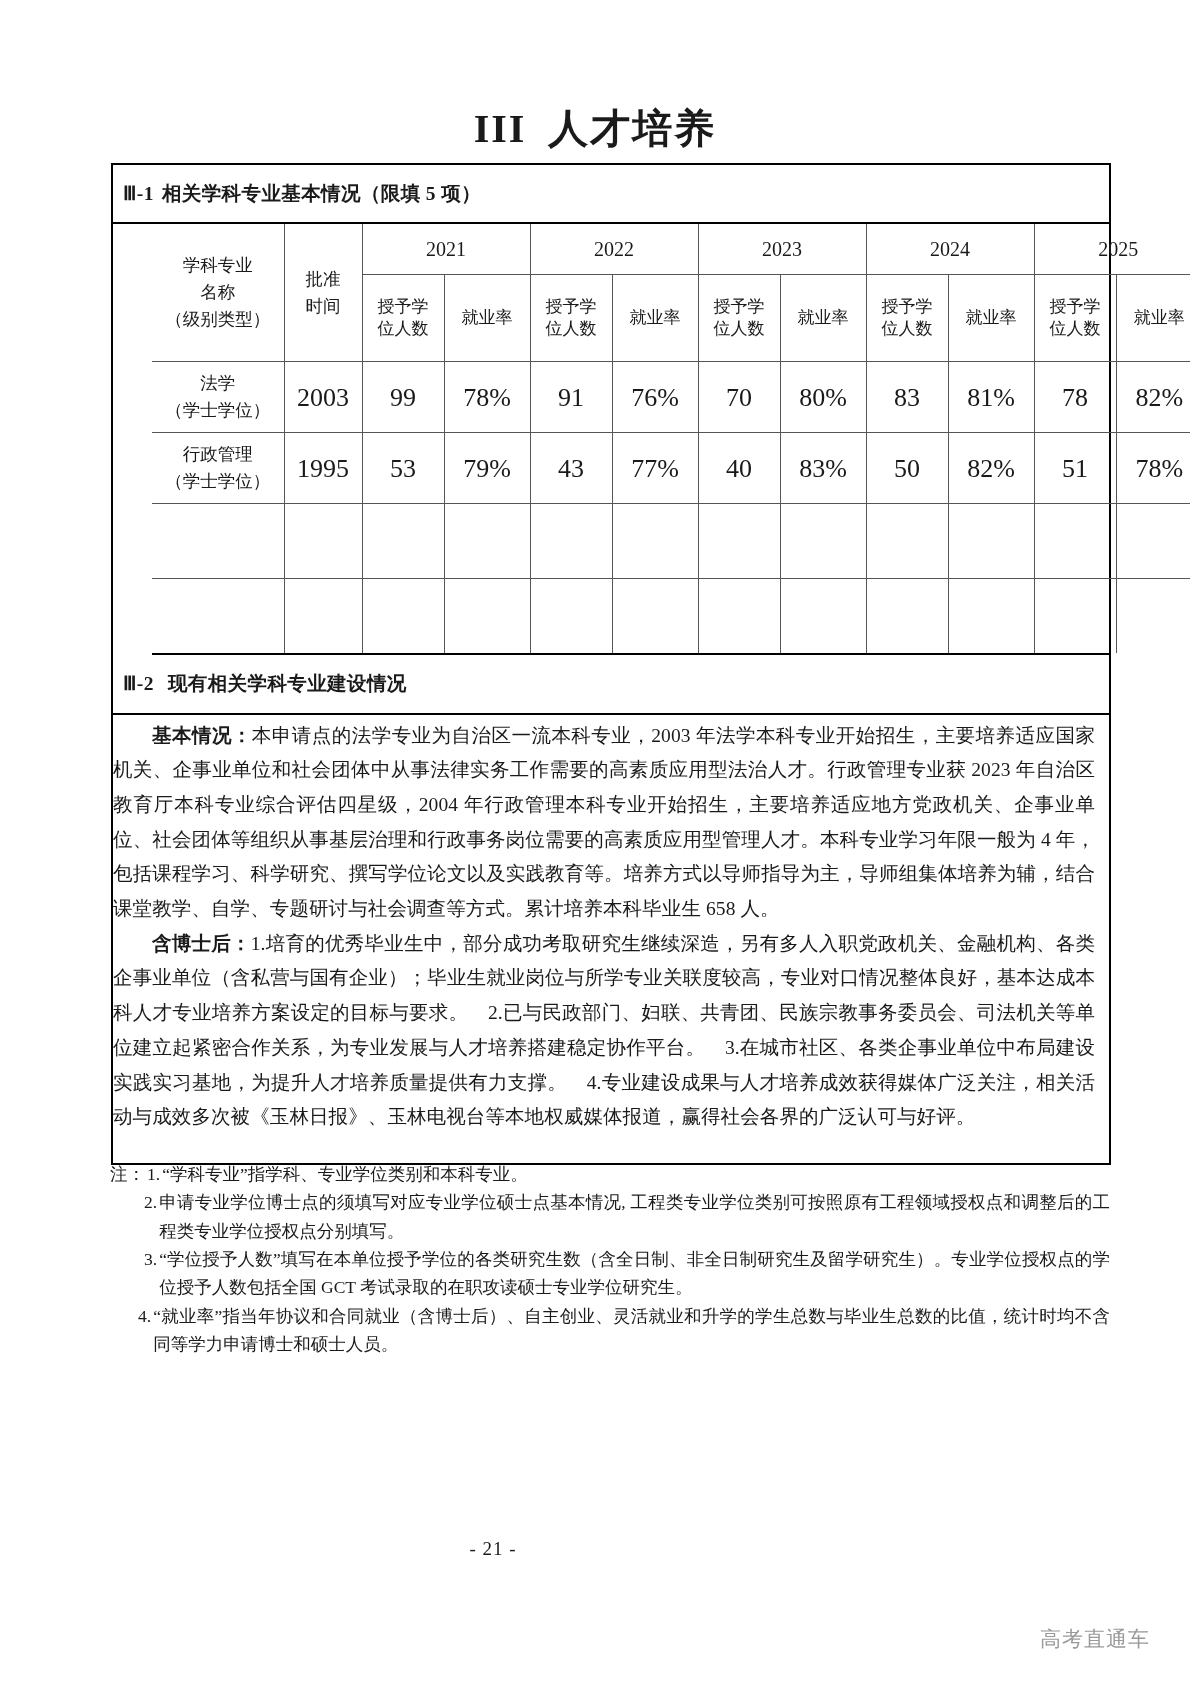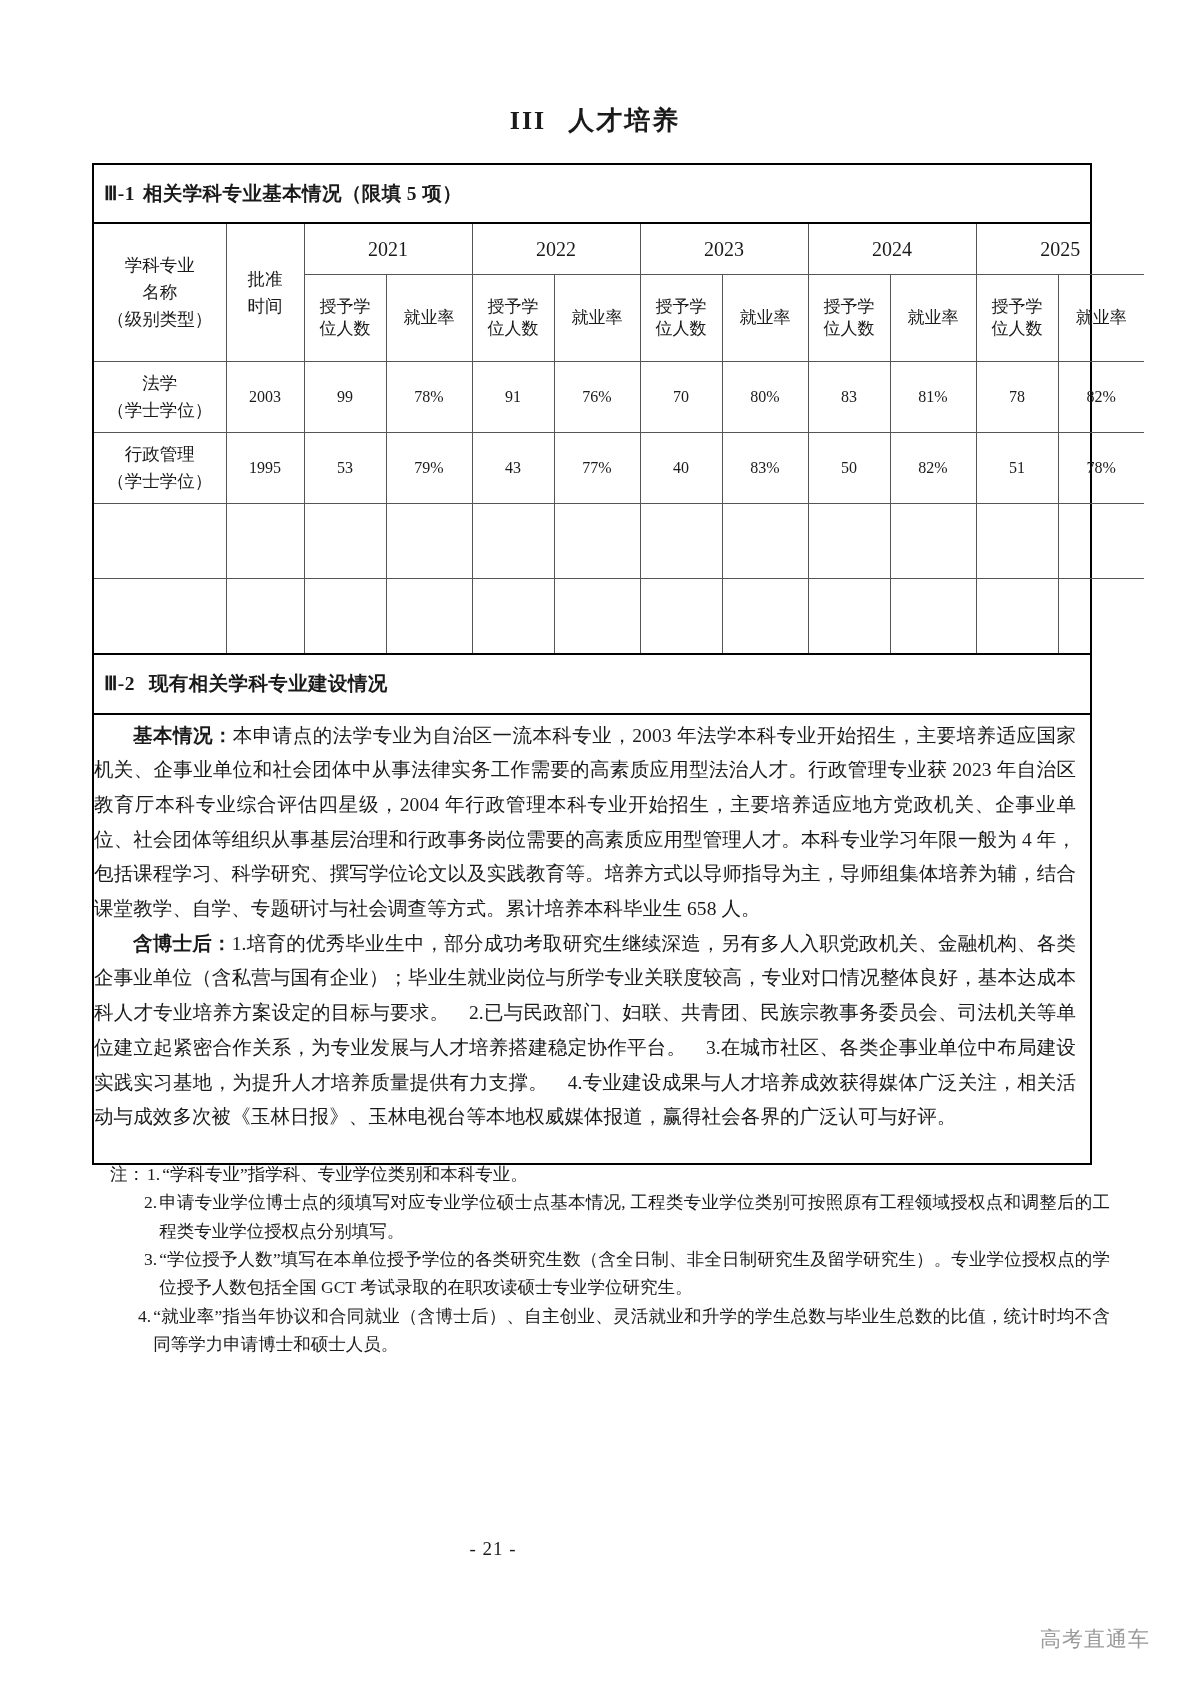--- a/index.html
+++ b/index.html
@@ -20,37 +20,37 @@
     position: relative;
     width: 1190px;
     height: 1683px;
     box-sizing: border-box;
     padding: 0;
   }
 
   
   .doc-title {
     text-align: center;
-    font-size: 26px;
+    font-size: 40px;
     font-weight: bold;
     letter-spacing: 2px;
     margin: 0;
     padding-top: 105px;
     padding-bottom: 0;
     line-height: 1.2;
   }
   .doc-title .numeral {
     font-family: "Liberation Serif", serif;
     margin-right: 22px;
   }
 
   
   .frame {
     position: absolute;
-    left: 92px;
+    left: 111px;
     top: 163px;
     width: 1000px;
     border: 2.5px solid #000;
     box-sizing: border-box;
     background: #fff;
   }
 
   .band {
     border-bottom: 2.5px solid #000;
     box-sizing: border-box;
@@ -97,33 +97,33 @@
     font-size: 17px;
     line-height: 1.3;
   }
   table.grid th.sidehead {
     height: 128px;
     font-size: 17.5px;
     line-height: 1.55;
   }
   table.grid td.datacell {
     height: 66px;
-    font-size: 16px;
+    font-size: 26px;
     font-family: "Liberation Serif", serif;
   }
   table.grid td.namecell {
     height: 66px;
     font-size: 17.5px;
     line-height: 1.55;
   }
   table.grid td.blank { height: 66px; }
   table.grid tr.tall-blank td { height: 70px; }
 
   
-  .table-wrap { border-bottom: 2.5px solid #000; }
+  .table-wrap { border-bottom: 2.5px solid #000; margin-left: 39px; }
   .table-wrap table.grid { border: 0; }
   .table-wrap table.grid tr:first-child th { border-top: 0; }
   .table-wrap table.grid tr td:first-child,
   .table-wrap table.grid tr th:first-child { border-left: 0; }
   .table-wrap table.grid tr td:last-child,
   .table-wrap table.grid tr th:last-child { border-right: 0; }
   .table-wrap table.grid tr:last-child td { border-bottom: 0; }
 
   
   .prompt {

